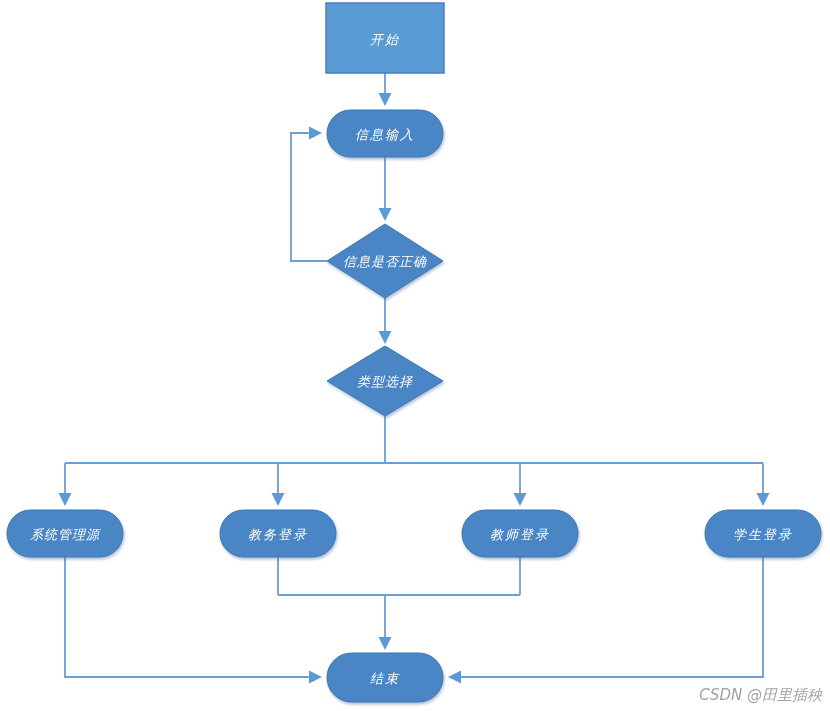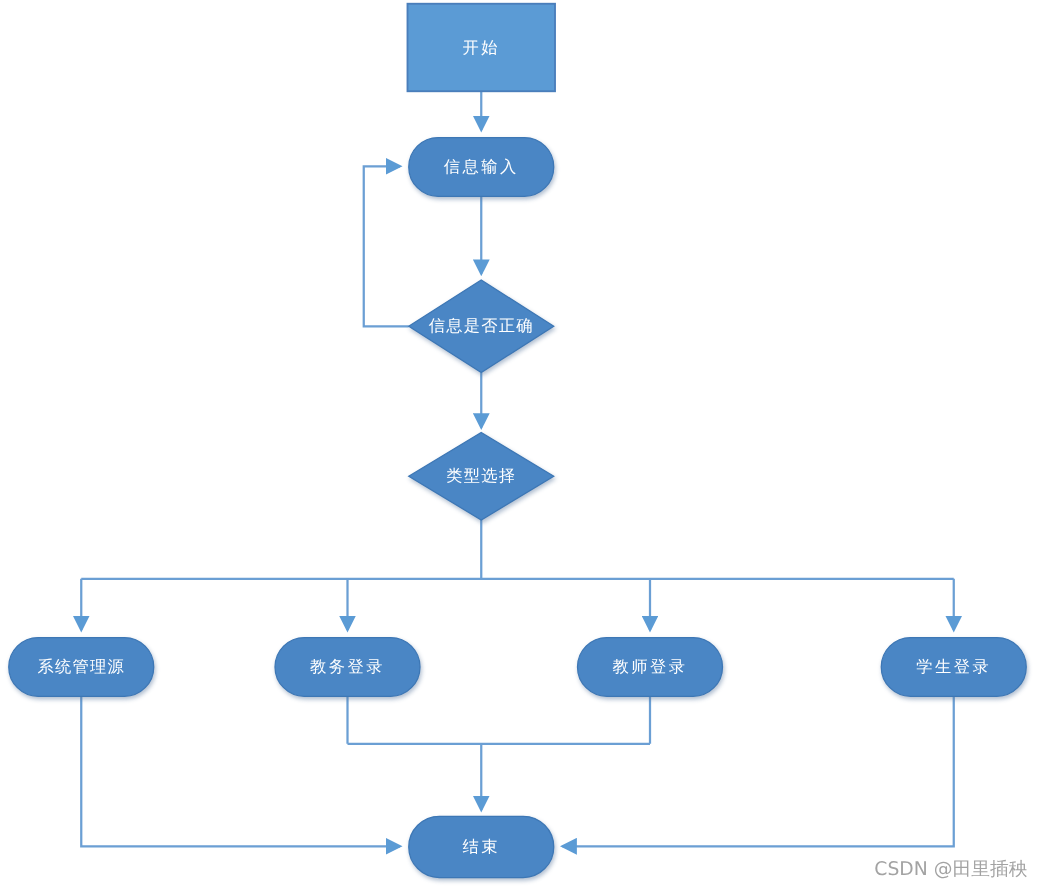--- a/index.html
+++ b/index.html
@@ -9,20 +9,21 @@
     width: 830px;
     height: 711px;
     overflow: hidden;
     font-family: "DejaVu Sans", "Liberation Sans", sans-serif;
   }
   .canvas {
     position: relative;
     width: 830px;
     height: 711px;
     background: #ffffff;
+    font-style: italic;
   }
   svg { display: block; }
   .edge {
     fill: none;
     stroke: #6b9fd4;
     stroke-width: 1.8;
   }
   .node-shadow { filter: drop-shadow(1px 2px 1.5px rgba(80,110,150,0.45)); }
   .node-label {
     fill: #ffffff;

